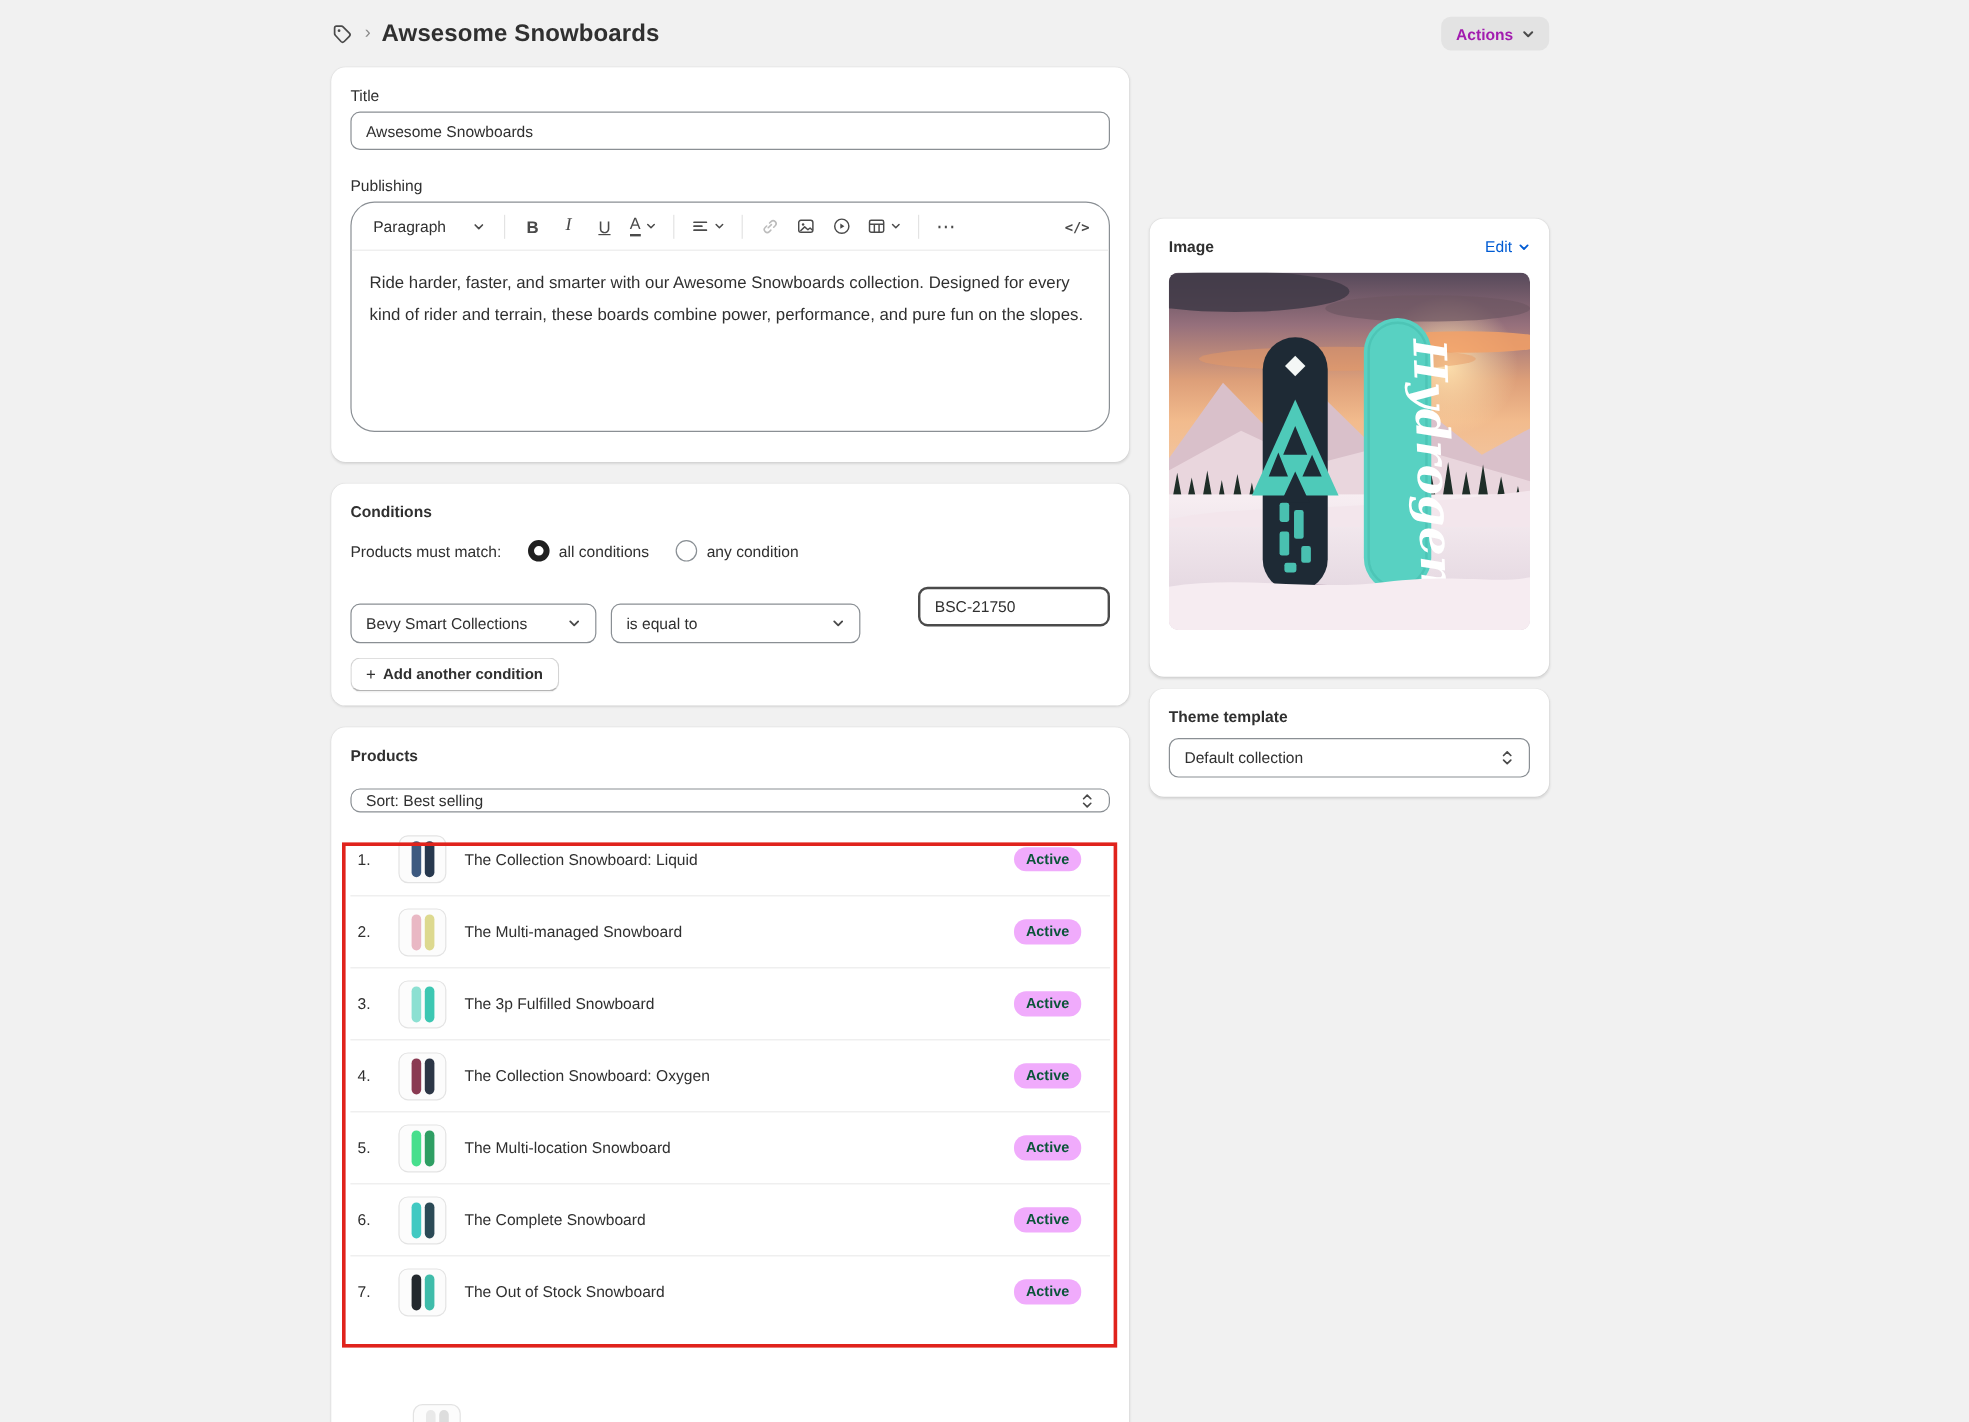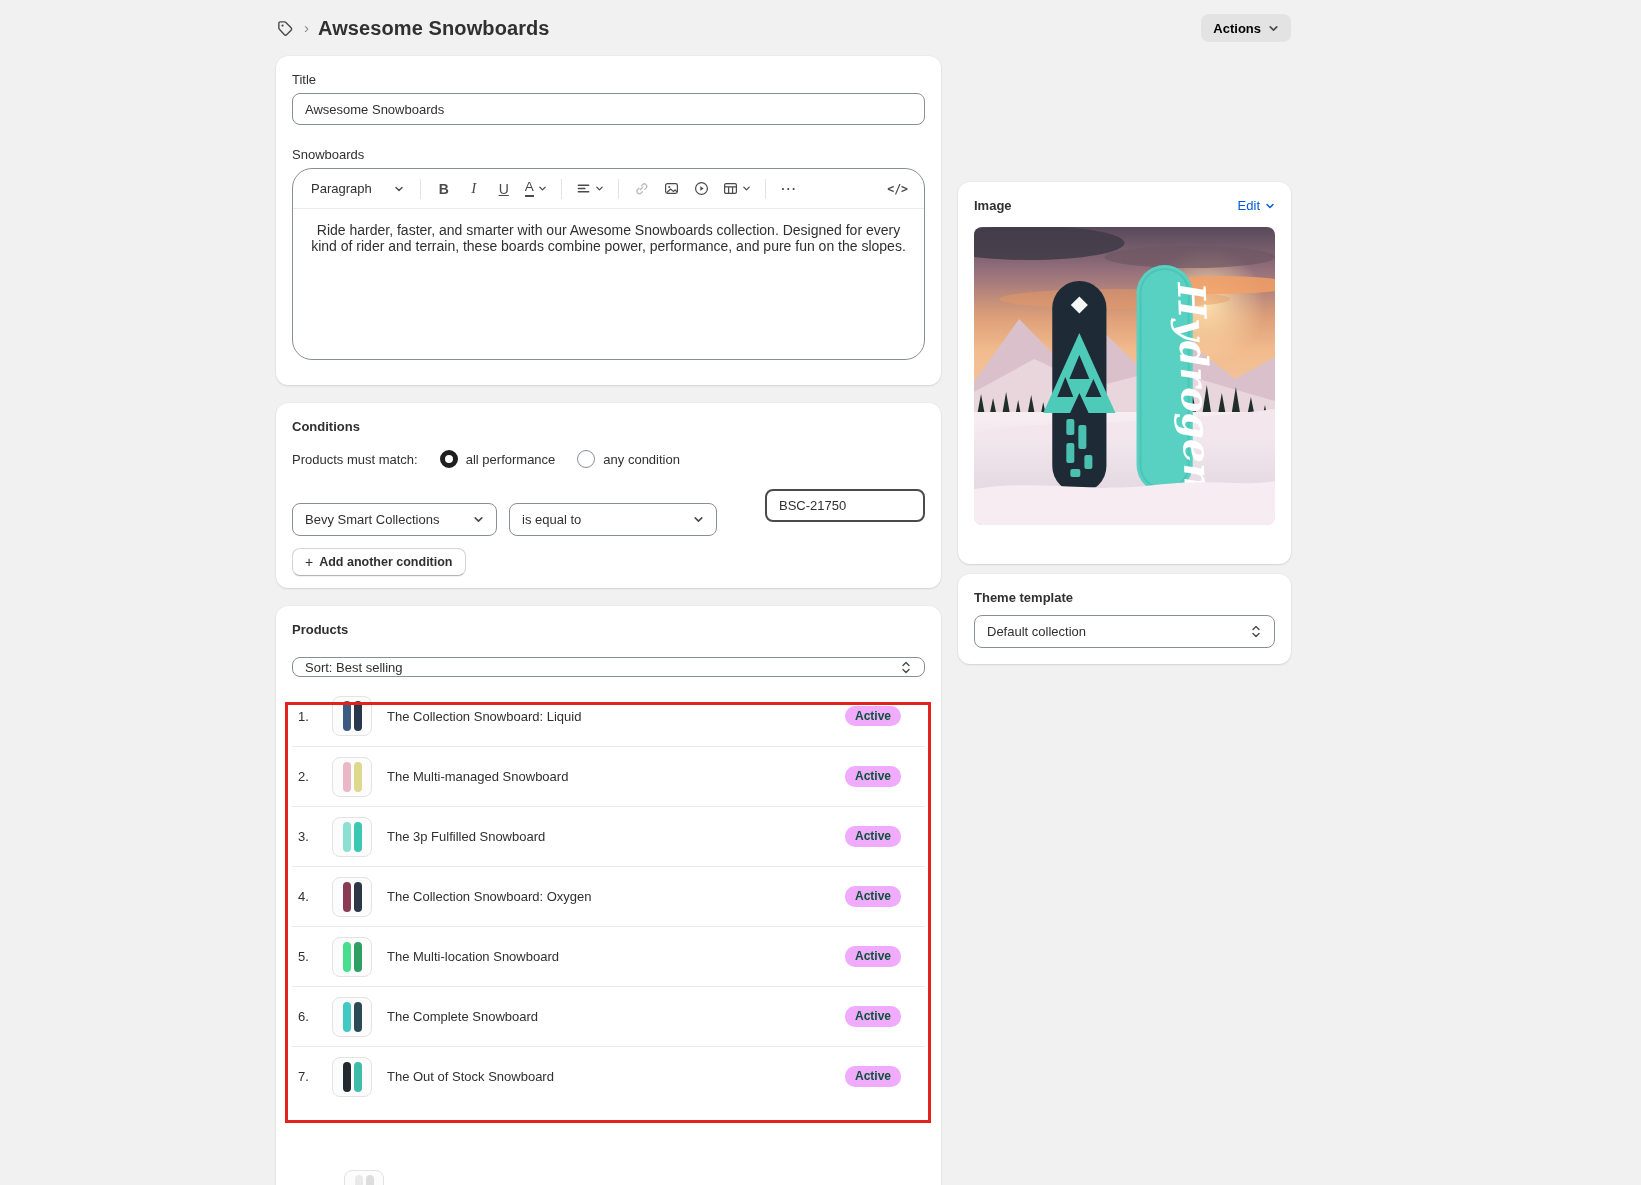--- a/index.html
+++ b/index.html
@@ -8,21 +8,21 @@
   .page { position:relative; width:1641px; height:1185px; background:#f1f1f1; overflow:hidden; }
 
   
   .header { position:absolute; left:276px; top:0; width:1015px; height:56px;
             display:flex; align-items:center; }
   .crumbs { display:flex; align-items:center; gap:9px; }
   .crumb-sep { color:#8a8a8a; font-size:15px; margin-top:-2px; }
   .page-title { font-size:20px; font-weight:700; letter-spacing:.1px; }
   .actions-btn { margin-left:auto; display:inline-flex; align-items:center; gap:7px;
                  background:#e3e3e3; border:none; border-radius:8px; height:28px;
-                 padding:0 12px; font-size:13px; font-weight:550; color:#000000; cursor:pointer;
+                 padding:0 12px; font-size:13px; font-weight:550; color:#a21caf; cursor:pointer;
                  font-family:inherit; }
 
   
   .card { position:absolute; background:#fff; border-radius:12px;
           box-shadow:0 1px 2px rgba(31,33,36,.12), 0 0 0 .5px rgba(0,0,0,.04); padding:16px; }
   .card-heading { font-size:13px; font-weight:650; color:#303030; }
 
   .main-col-card { left:276px; width:665px; }
   #card-title { top:56px; height:329px; }
   #card-conditions { top:403px; height:185px; }
@@ -54,21 +54,21 @@
   .tb-paragraph { font-size:13px; color:#303030; gap:22px; padding:0 6px; }
   .tb-sep { width:1px; height:20px; background:#e3e3e3; margin:0 6px; }
   .tb-b { font-weight:800; }
   .tb-i { font-family:"Liberation Serif", serif; font-style:italic; font-size:15px; }
   .tb-u { text-decoration:underline; }
   .tb-a { flex-direction:row; }
   .tb-a .a-glyph { border-bottom:2px solid #4a4a4a; line-height:1.05; font-size:13.5px; }
   .tb-more { font-size:16px; letter-spacing:1px; }
   .tb-code { margin-left:auto; font-size:11.5px; font-weight:650;
              font-family:"DejaVu Sans Mono", monospace; }
-  .editor-body { padding:13px 15px; font-size:14px; line-height:16px; color:#303030;text-align:center; }
+  .editor-body { padding:13px 15px; font-size:14px; line-height:27px; color:#303030; }
 
   
   .match-row { display:flex; align-items:center; gap:22px; margin-top:16px; font-size:13px; }
   .radio-opt { display:flex; align-items:center; gap:8px; cursor:pointer; }
   .radio { width:18px; height:18px; border-radius:50%; flex:0 0 auto; }
   .radio.on { border:5.5px solid #1f1f1f; background:#fff; }
   .radio.off { border:1.5px solid #898f94; background:#fff; }
   .cond-row { display:flex; gap:12px; margin-top:21px; }
   .cond-row .select-box { flex:0 0 auto;margin-top:14px; }
   .cond-value { border-width:2px; border-color:#4a4a4a; flex:1 1 auto; height:33px;margin-left:36px; }
@@ -132,21 +132,21 @@
         <svg width="11" height="11" viewBox="0 0 10 10">
             <path d="M2 3.5 5 6.5 8 3.5" stroke="#4a4a4a" stroke-width="1.5" fill="none" stroke-linecap="round" stroke-linejoin="round"></path>
           </svg>
       </span>
     </button>
   </div>
 
   <div class="card main-col-card" id="card-title">
     <div class="field-label">Title</div>
     <input class="text-input" type="text" value="Awsesome Snowboards" style="">
-    <div class="field-label" style="margin-top:22px;">Snowboards</div>
+    <div class="field-label" style="margin-top:22px;">Publishing</div>
 
     <div class="editor">
       <div class="editor-toolbar">
         <button class="tb-btn tb-paragraph">
           <span>Paragraph</span>
           <span class="chev-icon">
               <svg width="10" height="10" viewBox="0 0 10 10">
                 <path d="M2 3.5 5 6.5 8 3.5" stroke="#4a4a4a" stroke-width="1.4" fill="none" stroke-linecap="round" stroke-linejoin="round"></path>
               </svg>
             </span>
@@ -211,21 +211,21 @@
       <div class="editor-body">Ride harder, faster, and smarter with our Awesome Snowboards collection. Designed for every kind of rider and terrain, these boards combine power, performance, and pure fun on the slopes.</div>
     </div>
   </div>
 
   <div class="card main-col-card" id="card-conditions">
     <div class="card-heading">Conditions</div>
     <div class="match-row">
       <span>Products must match:</span>
       <span class="radio-opt">
         <span class="radio on"></span>
-        <span>all performance</span>
+        <span>all conditions</span>
       </span>
       <span class="radio-opt">
         <span class="radio off"></span>
         <span>any condition</span>
       </span>
     </div>
     <div class="cond-row">
       <div class="select-box" style="width:205px;">
         <span>Bevy Smart Collections</span>
         <span class="chev-icon">

